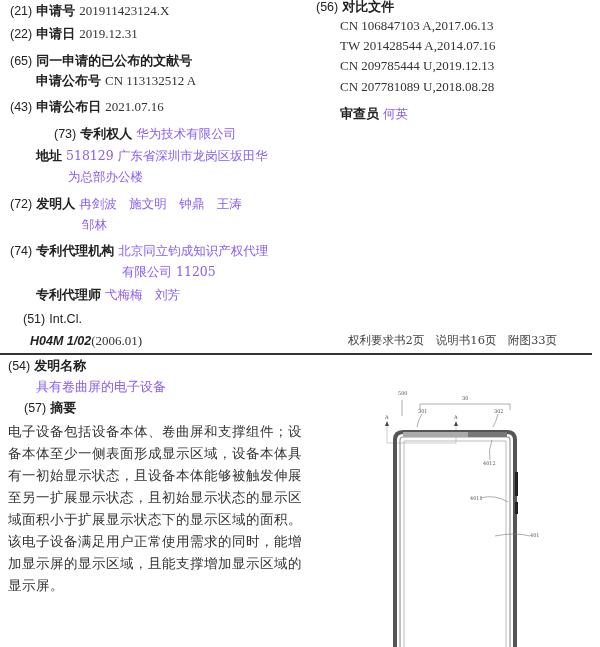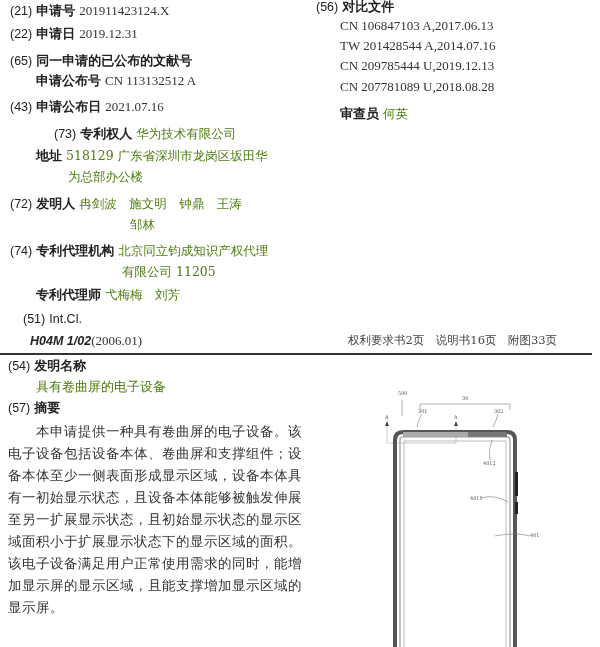--- a/index.html
+++ b/index.html
@@ -1,21 +1,21 @@
 <!DOCTYPE html>
 <html><head>
 <meta charset="utf-8">
 <style>
   html, body { margin:0; padding:0; background:#ffffff; }
   body { width:600px; height:647px; position:relative; overflow:hidden;
          font-family:"DejaVu Serif", "Liberation Serif", serif; color:#222; }
   .abs { position:absolute; white-space:nowrap; }
   .code { font-family:Liberation Sans, sans-serif; font-size:12.5px; color:#222; }
   .lbl { font-family:"DejaVu Sans","Liberation Sans",sans-serif; font-weight:bold; font-size:13px; color:#222; }
-  .val { font-family:"DejaVu Serif","Liberation Serif",serif; font-size:12.5px; color:#4d7c0f; }
+  .val { font-family:"DejaVu Serif","Liberation Serif",serif; font-size:12.5px; color:#8b5cf6; }
   .mono { font-family:Liberation Serif, serif; font-size:13px; color:#333; }
   .row { position:absolute; white-space:nowrap; display:flex; align-items:baseline; gap:4px; }
   .body-text { font-family:"DejaVu Serif","Liberation Serif",serif; font-size:13.5px; color:#333; letter-spacing:0.5px; }
   .divider { position:absolute; left:0; height:2px; background:#333; }
   .small { font-family:"DejaVu Serif","Liberation Serif",serif; font-size:11.5px; color:#444; }
 </style>
 </head>
 <body>
 
 <div class="row" style="left:10px;top:2px;">
@@ -54,21 +54,21 @@
   <span class="lbl">地址</span>
   <span class="val">518129 广东省深圳市龙岗区坂田华</span>
 </div>
 <div class="abs val" style="left:68px;top:169px;">为总部办公楼</div>
 
 <div class="row" style="left:10px;top:195px;">
   <span class="code">(72)</span>
   <span class="lbl">发明人</span>
   <span class="val">冉剑波　施文明　钟鼎　王涛</span>
 </div>
-<div class="abs val" style="left:82px;top:217px;margin-left:48px;">邹林</div>
+<div class="abs val" style="left:82px;top:217px;">邹林</div>
 
 <div class="row" style="left:10px;top:242px;">
   <span class="code">(74)</span>
   <span class="lbl">专利代理机构</span>
   <span class="val">北京同立钧成知识产权代理</span>
 </div>
 <div class="abs val" style="left:122px;top:264px;">有限公司 11205</div>
 <div class="row" style="left:36px;top:286px;align-items:flex-end;">
   <span class="lbl">专利代理师</span>
   <span class="val">弋梅梅　刘芳</span>
@@ -98,27 +98,26 @@
 
 <div class="abs small" style="left:348px;top:333px;">权利要求书2页　说明书16页　附图33页</div>
 
 <div class="divider" style="top:353px;width:592px;"></div>
 
 <div class="row" style="left:8px;top:357px;">
   <span class="code">(54)</span>
   <span class="lbl">发明名称</span>
 </div>
 <div class="abs val" style="left:36px;top:378px;font-size:13px;">具有卷曲屏的电子设备</div>
-<div class="row" style="left:8px;top:399px;">
+<div class="row" style="left:24px;top:399px;">
   <span class="code">(57)</span>
   <span class="lbl">摘要</span>
 </div>
 
 <div class="abs" style="left:8px;top:420px;">
-  <div class="body-text" style="line-height:22px;">　　本申请提供一种具有卷曲屏的电子设备。该</div>
   <div class="body-text" style="line-height:22px;">电子设备包括设备本体、卷曲屏和支撑组件；设</div>
   <div class="body-text" style="line-height:22px;">备本体至少一侧表面形成显示区域，设备本体具</div>
   <div class="body-text" style="line-height:22px;">有一初始显示状态，且设备本体能够被触发伸展</div>
   <div class="body-text" style="line-height:22px;">至另一扩展显示状态，且初始显示状态的显示区</div>
   <div class="body-text" style="line-height:22px;">域面积小于扩展显示状态下的显示区域的面积。</div>
   <div class="body-text" style="line-height:22px;">该电子设备满足用户正常使用需求的同时，能增</div>
   <div class="body-text" style="line-height:22px;">加显示屏的显示区域，且能支撑增加显示区域的</div>
   <div class="body-text" style="line-height:22px;">显示屏。</div>
 </div>
 

